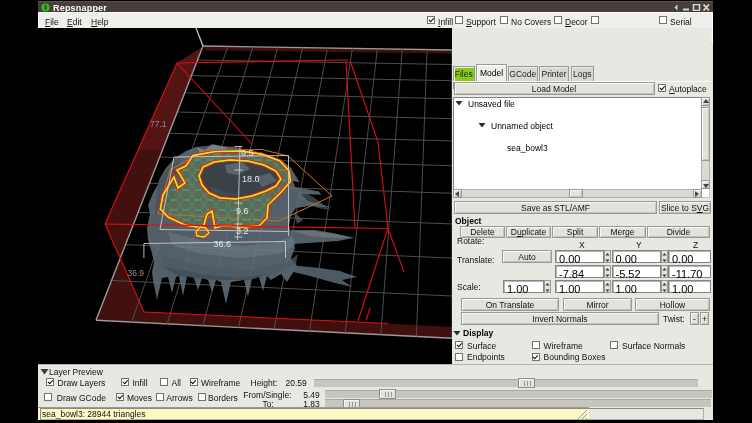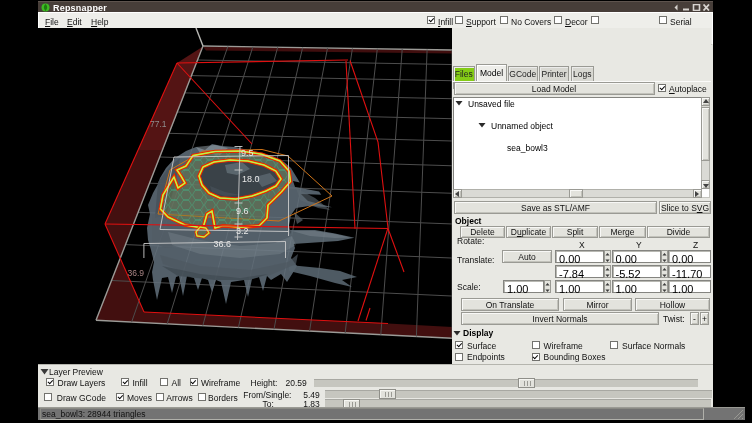--- a/index.html
+++ b/index.html
@@ -10,21 +10,21 @@
 #titlebar { position:absolute; left:0; top:0; width:675px; height:11px; background:#473e39;
   border-top:1px solid #5e544e; }
 #titletext { position:absolute; left:15px; top:1px; font-size:9px; font-weight:bold; color:#fff; letter-spacing:0.2px;}
 #menubar { position:absolute; left:0; top:11px; width:675px; height:33px; background:#eeeeea;
   border:1px solid #fff; border-bottom:1px solid #c9c9c2;}
 .menuitem { position:absolute; top:3.5px; font-size:8.5px; color:#111; }
 #viewport { position:absolute; left:0px; top:27px; width:414px; height:337px; background:#000; overflow:hidden; }
 #rpanel { position:absolute; left:414px; top:27px; width:259px; height:337px; background:#e8e8e3; overflow:hidden;}
 #bpanel { position:absolute; left:0px; top:363px; width:675px; height:43px; background:#e8e8e3;
   border-top:1px solid #b5b5ae; }
-#statusbar { position:absolute; left:0px; top:406px; width:707px; height:13px; background:#737373;
+#statusbar { position:absolute; left:0px; top:406px; width:551px; height:13px; background:#fef9c3;
   border-top:1px solid #9a9a94; }
 .btn { position:absolute; background:#e3e3dd; border:1px solid #9a9a94; white-space:nowrap; overflow:hidden;
   box-shadow:inset 1px 1px 0 #f8f8f6, inset -1px -1px 0 #c2c2bb;
   font-size:8.5px; color:#111; text-align:center; }
 .cb { position:absolute; width:8px; height:8px; background:#fff; border:1px solid #72726e; }
 .cb.checked:after { content:""; position:absolute; left:0.5px; top:1px; width:3.8px; height:2.4px;
   border-left:1.3px solid #000; border-bottom:1.3px solid #000; transform:rotate(-48deg); }
 .lbl { position:absolute; font-size:8.5px; color:#111; white-space:nowrap; }
 .lblb { position:absolute; font-size:8.5px; font-weight:bold; color:#000; white-space:nowrap; }
 .spin { position:absolute; background:#fff; border:1px solid #848480; box-shadow:inset 1px 1px 0 #b8b8b2; }

